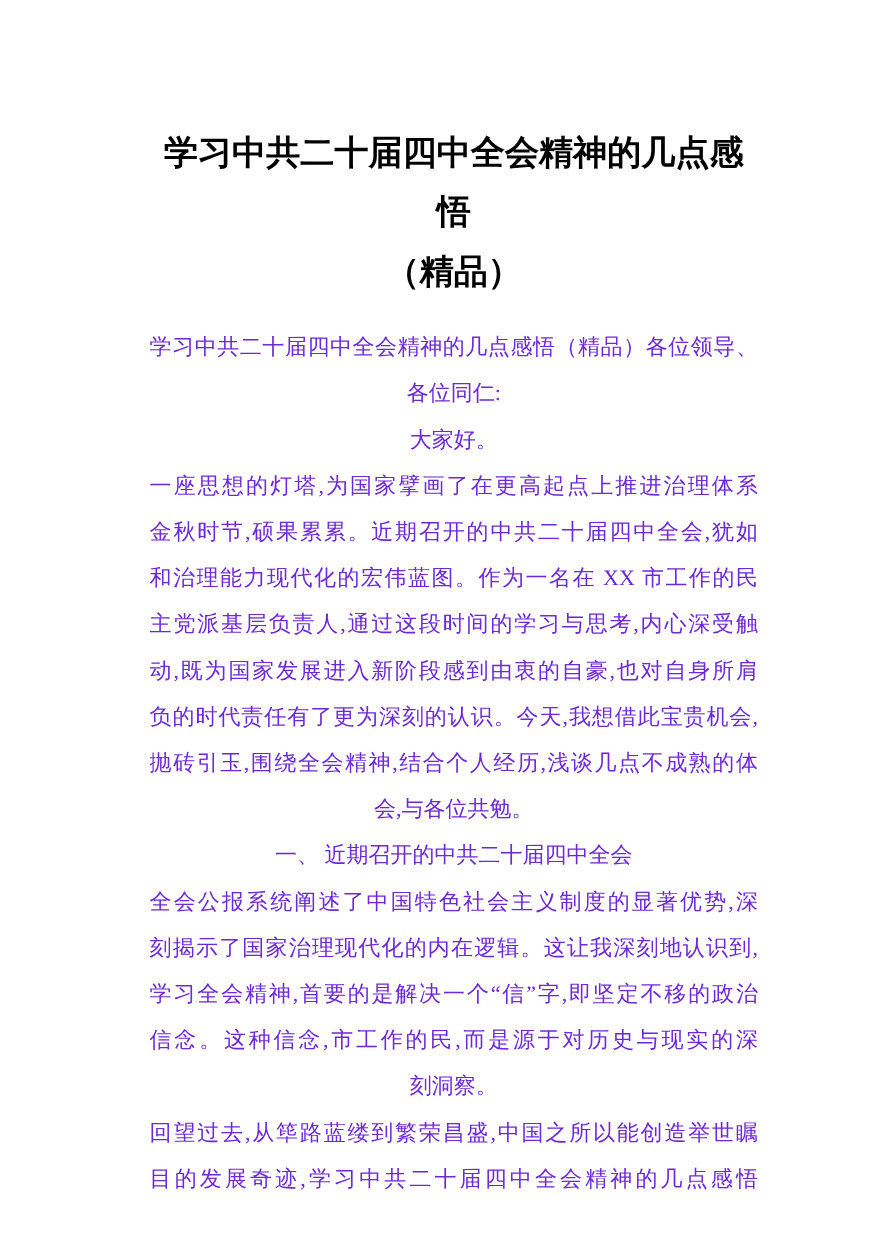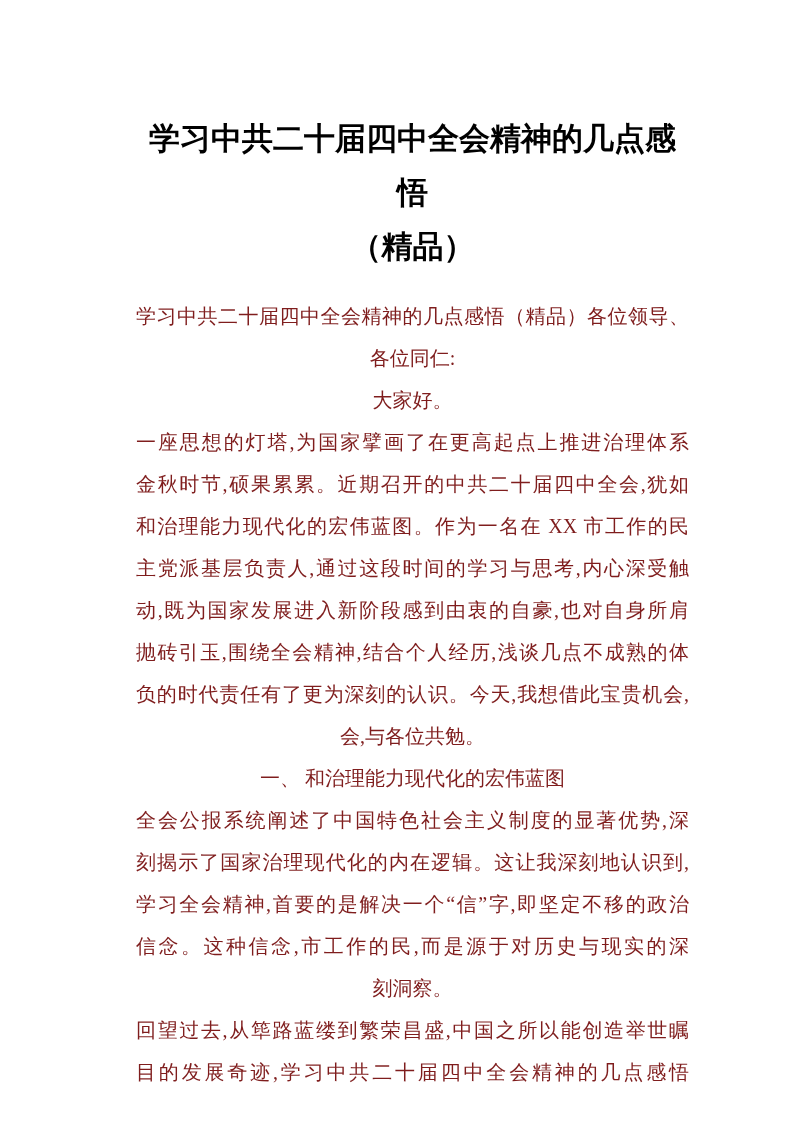--- a/index.html
+++ b/index.html
@@ -23,21 +23,21 @@
     font-weight: 700;
     font-size: 31px;
     line-height: 54px;
     color: #000000;
   }
   .doc-body {
     margin: 21px 120px 0 120px;
     width: 553px;
     font-family: "Liberation Serif", "DejaVu Serif", serif;
     font-size: 20px;
-    color: #7f1d1d;
+    color: #6d28d9;
   }
   .line {
     height: 42px;
     line-height: 42px;
     overflow: hidden;
     text-align: center;
   }
   .line.fill {
     text-align: justify;
   }
@@ -58,24 +58,24 @@
   </div>
   <div class="doc-body" id="doc-body">
       <div class="line fill">学习中共二十届四中全会精神的几点感悟（精品）各位领导、</div>
       <div class="line">各位同仁:</div>
       <div class="line">大家好。</div>
       <div class="line fill">一座思想的灯塔,为国家擘画了在更高起点上推进治理体系</div>
       <div class="line fill">金秋时节,硕果累累。近期召开的中共二十届四中全会,犹如</div>
       <div class="line fill">和治理能力现代化的宏伟蓝图。作为一名在 XX 市工作的民</div>
       <div class="line fill">主党派基层负责人,通过这段时间的学习与思考,内心深受触</div>
       <div class="line fill">动,既为国家发展进入新阶段感到由衷的自豪,也对自身所肩</div>
+      <div class="line fill">负的时代责任有了更为深刻的认识。今天,我想借此宝贵机会,</div>
       <div class="line fill">抛砖引玉,围绕全会精神,结合个人经历,浅谈几点不成熟的体</div>
-      <div class="line fill">负的时代责任有了更为深刻的认识。今天,我想借此宝贵机会,</div>
       <div class="line">会,与各位共勉。</div>
-      <div class="line">一、 和治理能力现代化的宏伟蓝图</div>
+      <div class="line">一、 近期召开的中共二十届四中全会</div>
       <div class="line fill">全会公报系统阐述了中国特色社会主义制度的显著优势,深</div>
       <div class="line fill">刻揭示了国家治理现代化的内在逻辑。这让我深刻地认识到,</div>
       <div class="line fill">学习全会精神,首要的是解决一个“信”字,即坚定不移的政治</div>
       <div class="line fill">信念。这种信念,市工作的民,而是源于对历史与现实的深</div>
       <div class="line">刻洞察。</div>
       <div class="line fill">回望过去,从筚路蓝缕到繁荣昌盛,中国之所以能创造举世瞩</div>
       <div class="line fill">目的发展奇迹,学习中共二十届四中全会精神的几点感悟</div>
     </div>
 </div>
 

